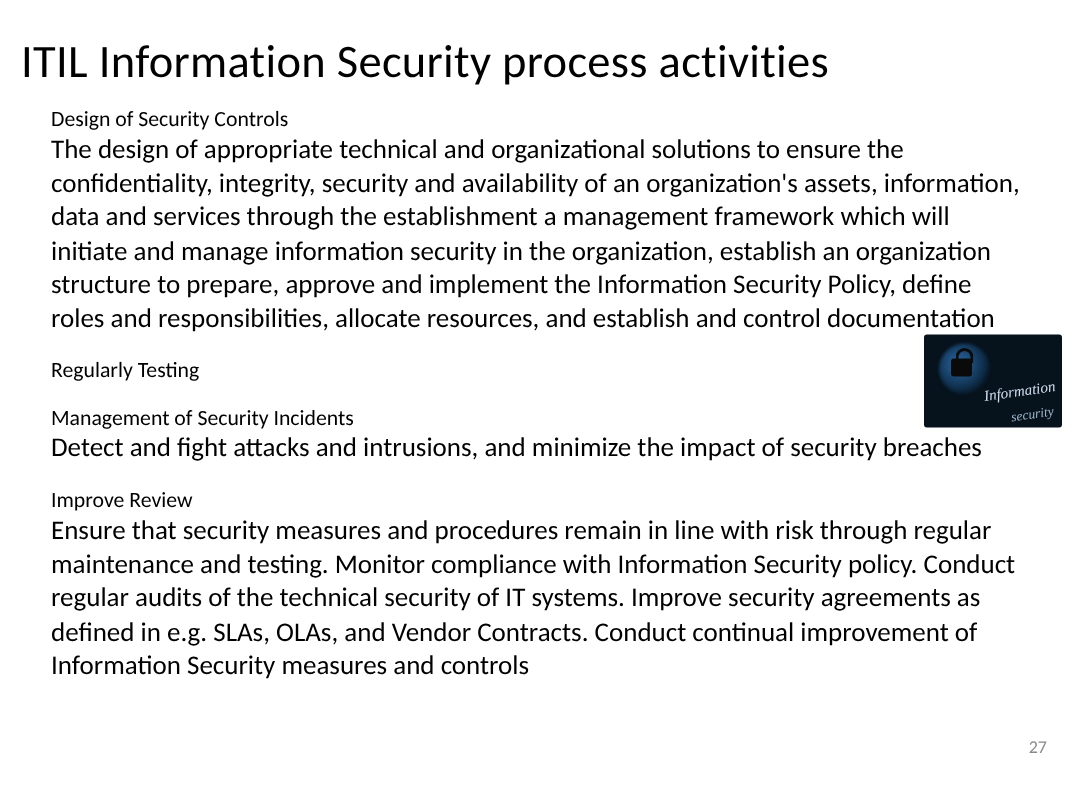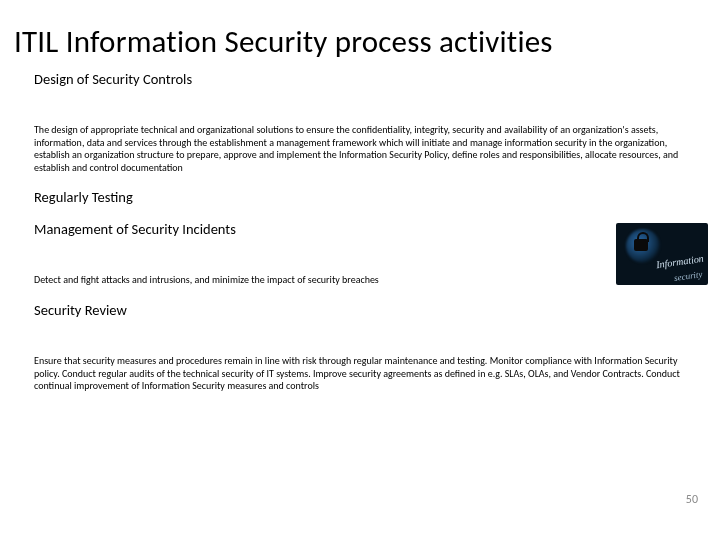--- a/index.html
+++ b/index.html
@@ -23,24 +23,23 @@
   }
   .section {
     margin-bottom: 14px;
   }
   .section-heading {
     font-size: 14.5px;
     font-weight: 400;
     line-height: 1.25;
   }
   .section-body {
-    font-size: 10px;
+    font-size: 18px;
     font-weight: 400;
     line-height: 1.25;
-    margin-top: 36px;
   }
   .thumb {
     position: absolute;
     right: 12px;
     top: 223px;
     width: 92px;
     height: 62px;
     background: #06121c;
     border-radius: 2px;
     overflow: hidden;
@@ -110,26 +109,26 @@
   <div class="section">
     <div class="section-heading">Regularly Testing</div>
   </div>
 
   <div class="section">
     <div class="section-heading">Management of Security Incidents</div>
     <div class="section-body">Detect and fight attacks and intrusions, and minimize the impact of security breaches</div>
   </div>
 
   <div class="section">
-    <div class="section-heading">Security Review</div>
+    <div class="section-heading">Improve Review</div>
     <div class="section-body">Ensure that security measures and procedures remain in line with risk through regular maintenance and testing. Monitor compliance with Information Security policy. Conduct regular audits of the technical security of IT systems. Improve security agreements as defined in e.g. SLAs, OLAs, and Vendor Contracts. Conduct continual improvement of Information Security measures and controls</div>
   </div>
 
 </div>
 
 <div class="thumb">
   <div class="glow"></div>
   <div class="lock"></div>
   <div class="txt1">Information</div>
   <div class="txt2">security</div>
 </div>
 
-<div class="pagenum">50</div>
+<div class="pagenum">27</div>
 
 </body></html>

